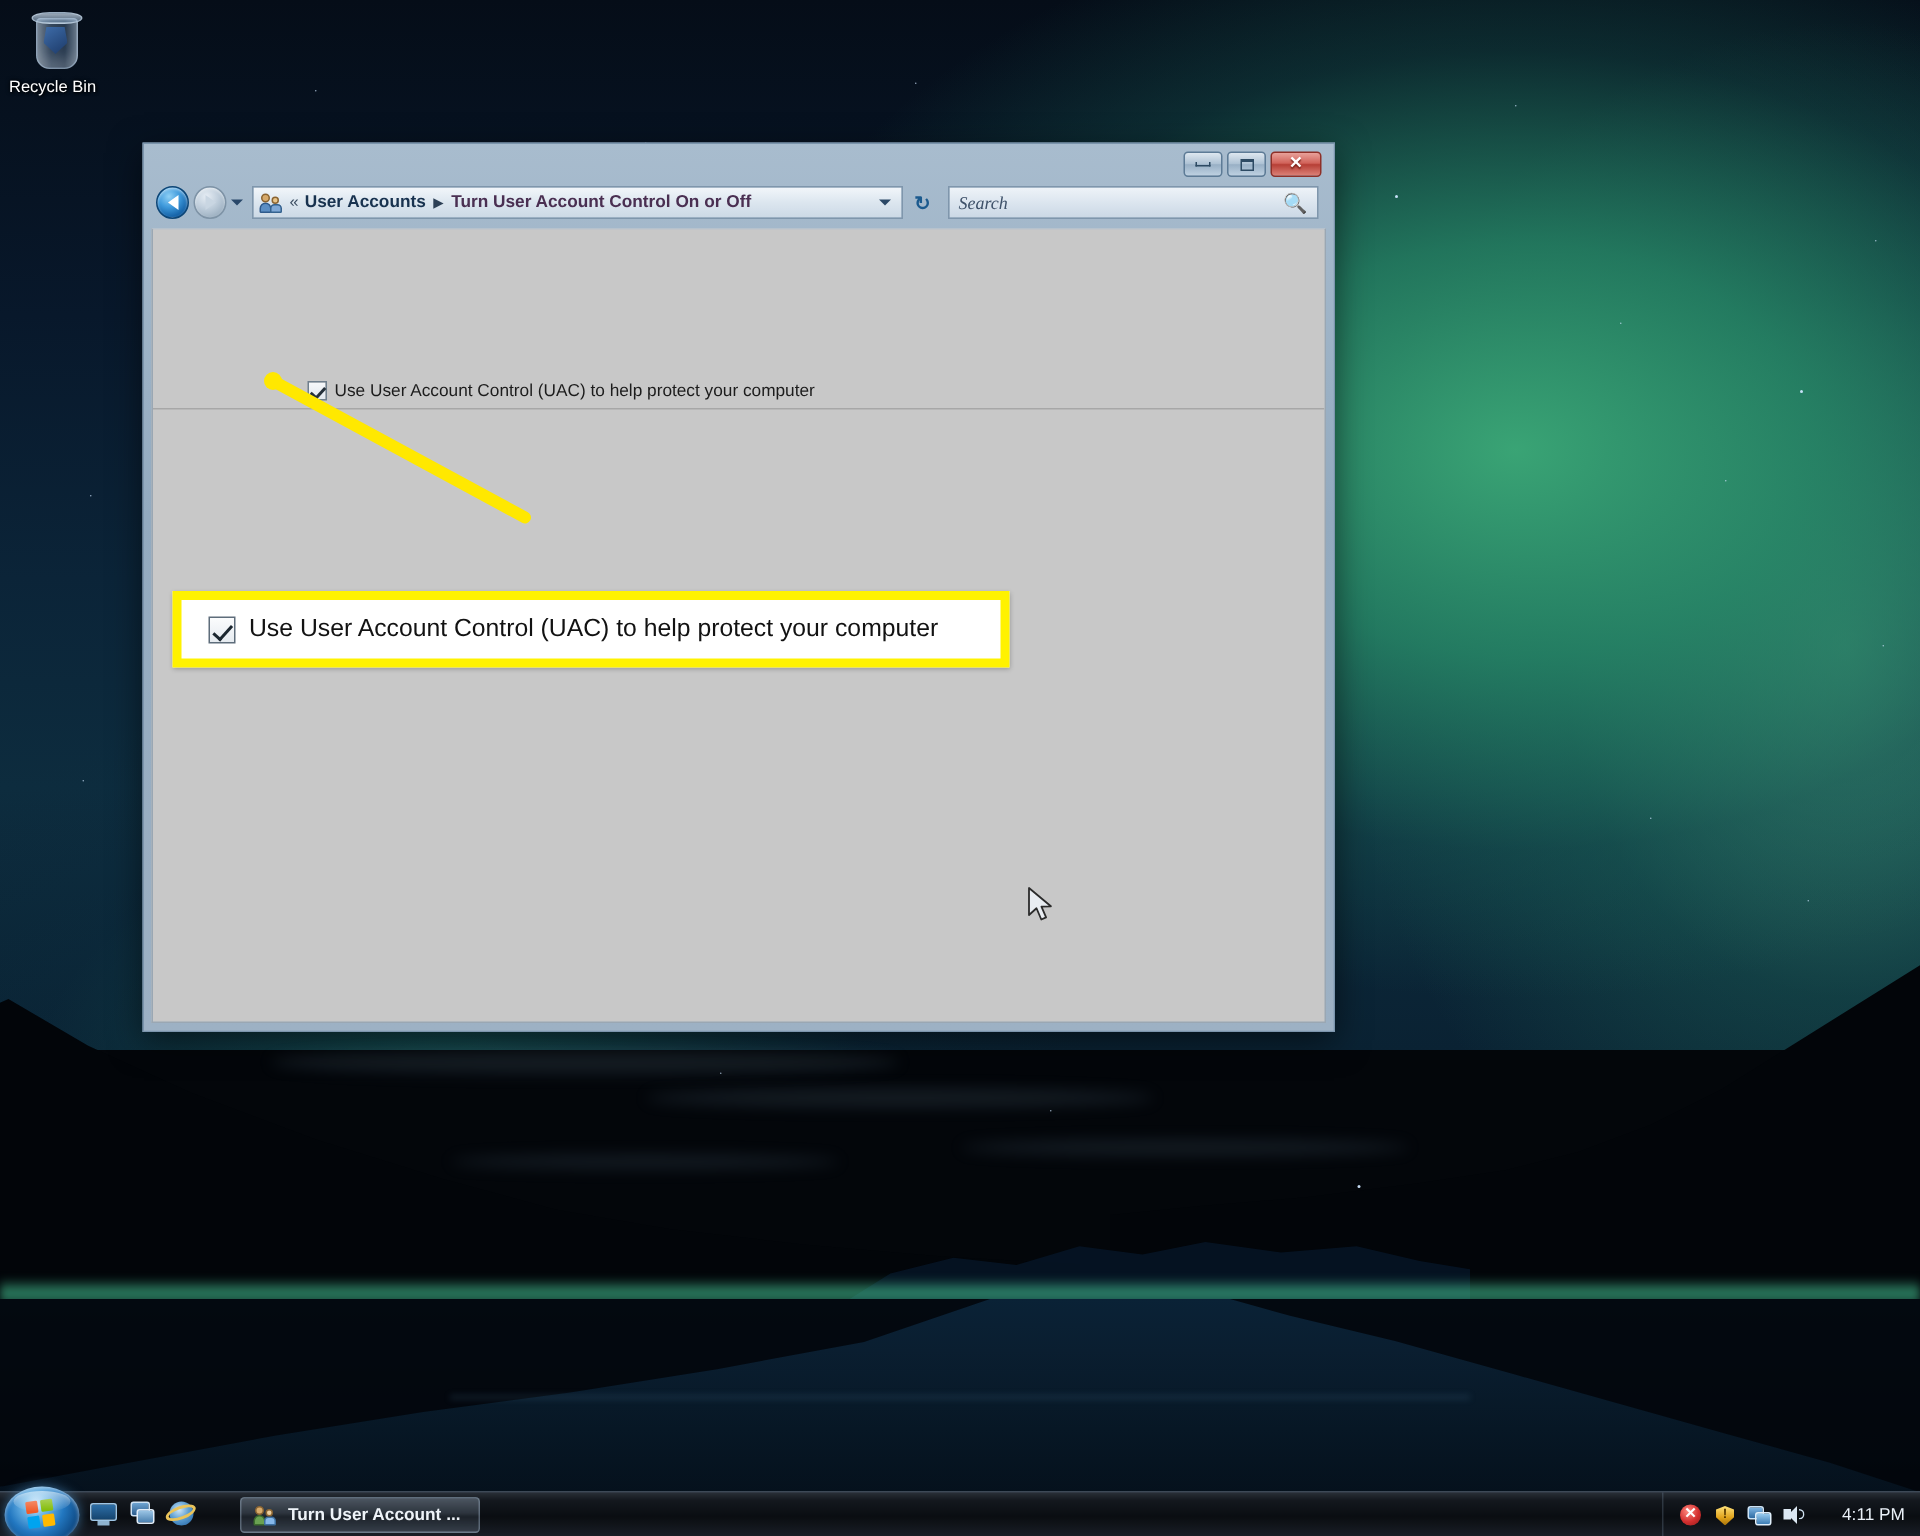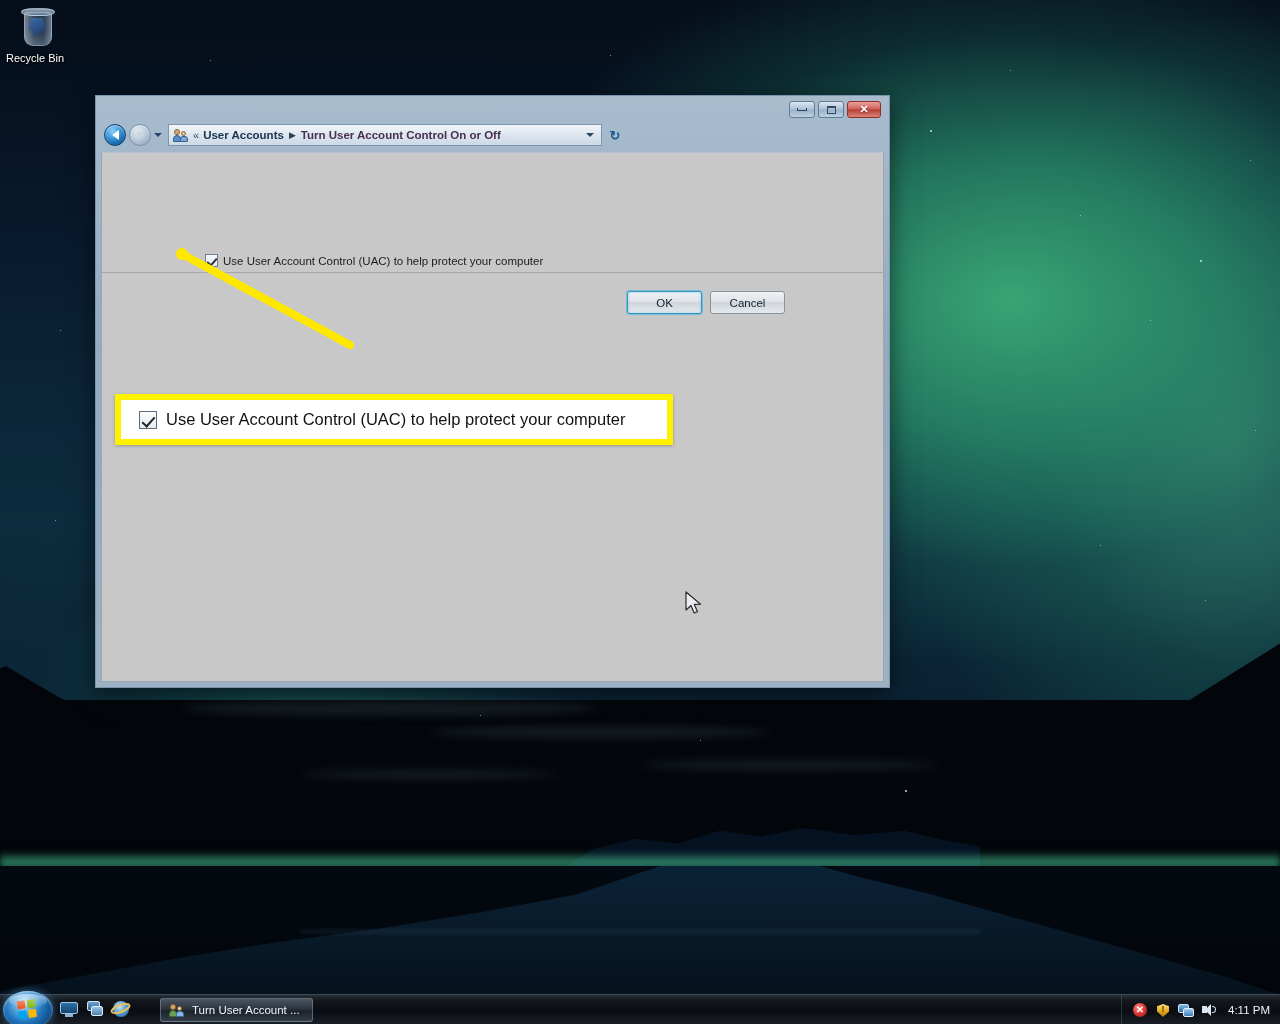--- a/index.html
+++ b/index.html
@@ -343,21 +343,21 @@
   .ql-ie-ring { position: absolute; left: -2px; top: 4px; width: 21px; height: 9px; border: 2px solid #e9c35a; border-radius: 50%; transform: rotate(-20deg); }
 
   #task-buttons { position: absolute; left: 160px; top: 3px; display: flex; gap: 4px; }
   .task-btn {
     height: 24px; padding: 0 12px 0 8px;
     display: flex; align-items: center; gap: 7px;
     background: linear-gradient(180deg, rgba(86,96,108,0.85) 0%, rgba(48,56,66,0.9) 45%, rgba(30,36,44,0.92) 55%, rgba(58,67,78,0.88) 100%);
     border: 1px solid rgba(150,170,190,0.45);
     border-radius: 3px;
     color: #eef3f8; font-size: 11.5px;
-    cursor: default; white-space: nowrap;
+    cursor: default; white-space: nowrap; font-weight: bold;
   }
   .tb-icon { width: 16px; height: 16px; position: relative; flex: none; }
   .tb-h1 { position: absolute; left: 1px; top: 2px; width: 6px; height: 6px; border-radius: 50%; background: #d8ac6c; border: 1px solid #8a6432; }
   .tb-b1 { position: absolute; left: 0px; top: 8px; width: 8px; height: 7px; border-radius: 4px 4px 1px 1px; background: #6aa152; border: 1px solid #3c6b2e; }
   .tb-h2 { position: absolute; left: 8px; top: 4px; width: 5px; height: 5px; border-radius: 50%; background: #edd0a0; border: 1px solid #8a6432; }
   .tb-b2 { position: absolute; left: 7px; top: 9px; width: 8px; height: 6px; border-radius: 3px 3px 1px 1px; background: #86b8ea; border: 1px solid #3d6f9f; }
 
   #systray {
     position: absolute; right: 6px; top: 0; height: 30px;
     display: flex; align-items: center; gap: 7px;
@@ -375,21 +375,21 @@
     position: absolute; left: 2px; top: 2px; width: 12px; height: 13px;
     background: linear-gradient(180deg, #ffe27a, #e0a21a 60%, #a7730c 100%);
     clip-path: polygon(50% 0%, 100% 18%, 100% 58%, 50% 100%, 0% 58%, 0% 18%);
   }
   .tr-shield-yellow::after { content: "!"; position: absolute; left: 4.5px; top: 0px; color: #5a3b00; font-size: 9px; font-weight: bold; }
   .tr-net-a { position: absolute; left: 0px; top: 2px; width: 11px; height: 9px; background: linear-gradient(180deg, #7fb6e4, #2f6ba2); border: 1px solid #cde3f6; border-radius: 2px; }
   .tr-net-b { position: absolute; left: 5px; top: 6px; width: 11px; height: 9px; background: linear-gradient(180deg, #9bcdf0, #3d7db4); border: 1px solid #e0effb; border-radius: 2px; }
   .tr-vol-body { position: absolute; left: 1px; top: 4px; width: 5px; height: 7px; background: #dbe7f2; }
   .tr-vol-cone { position: absolute; left: 4px; top: 2px; width: 0; height: 0; border-top: 6px solid transparent; border-bottom: 6px solid transparent; border-right: 6px solid #dbe7f2; }
   .tr-vol-w1 { position: absolute; left: 11px; top: 4px; width: 4px; height: 7px; border: 1.5px solid #cfe0ef; border-left: none; border-radius: 0 6px 6px 0; }
-  #tray-clock { color: #eaf1f8; font-size: 11.5px; margin-left: 4px; margin-right: 4px; cursor: default; }
+  #tray-clock { color: #eaf1f8; font-size: 11.5px; margin-left: 17px; margin-right: 4px; cursor: default; }
 </style>
 </head>
 <body>
 
 <div id="desktop">
   <div class="wp-sky"></div>
 
   <div class="wp-stars">
     <i style="left:130px;top:120px"></i>
       <i style="left:210px;top:60px"></i>
@@ -480,36 +480,34 @@
         <span class="addr-crumb last">Turn User Account Control On or Off</span>
         <span class="addr-drop">
           <span class="caret-down"></span>
         </span>
       </div>
 
       <div class="refresh-btn">
         <span class="refresh-glyph">↻</span>
       </div>
 
+      <div class="searchbox">
+        <input class="search-input" type="text" placeholder="Search" style="">
+        <span class="search-icon">🔍</span>
+      </div>
     </div>
 
     <div class="client">
       <div class="panel-top">
         <div class="uac-check-row">
           <span class="vcheck"></span>
           <span class="uac-check-label">Use User Account Control (UAC) to help protect your computer</span>
         </div>
       </div>
 
-      <div class="panel-buttons">
-        <div class="btn-row">
-          <div class="vbtn default">OK</div>
-          <div class="vbtn">Cancel</div>
-        </div>
-      </div>
 
       <div class="callout-box" style="left:13px;top:241px">
         <span class="callout-check"></span>
         <span class="callout-text">Use User Account Control (UAC) to help protect your computer</span>
       </div>
     </div>
 
     <svg class="annot-line" viewBox="0 0 795 593">
       <line x1="86" y1="158" x2="254" y2="249" stroke="#ffe800" stroke-width="8" stroke-linecap="round"></line>
       <circle cx="86" cy="158" r="6" fill="#ffe800"></circle>

